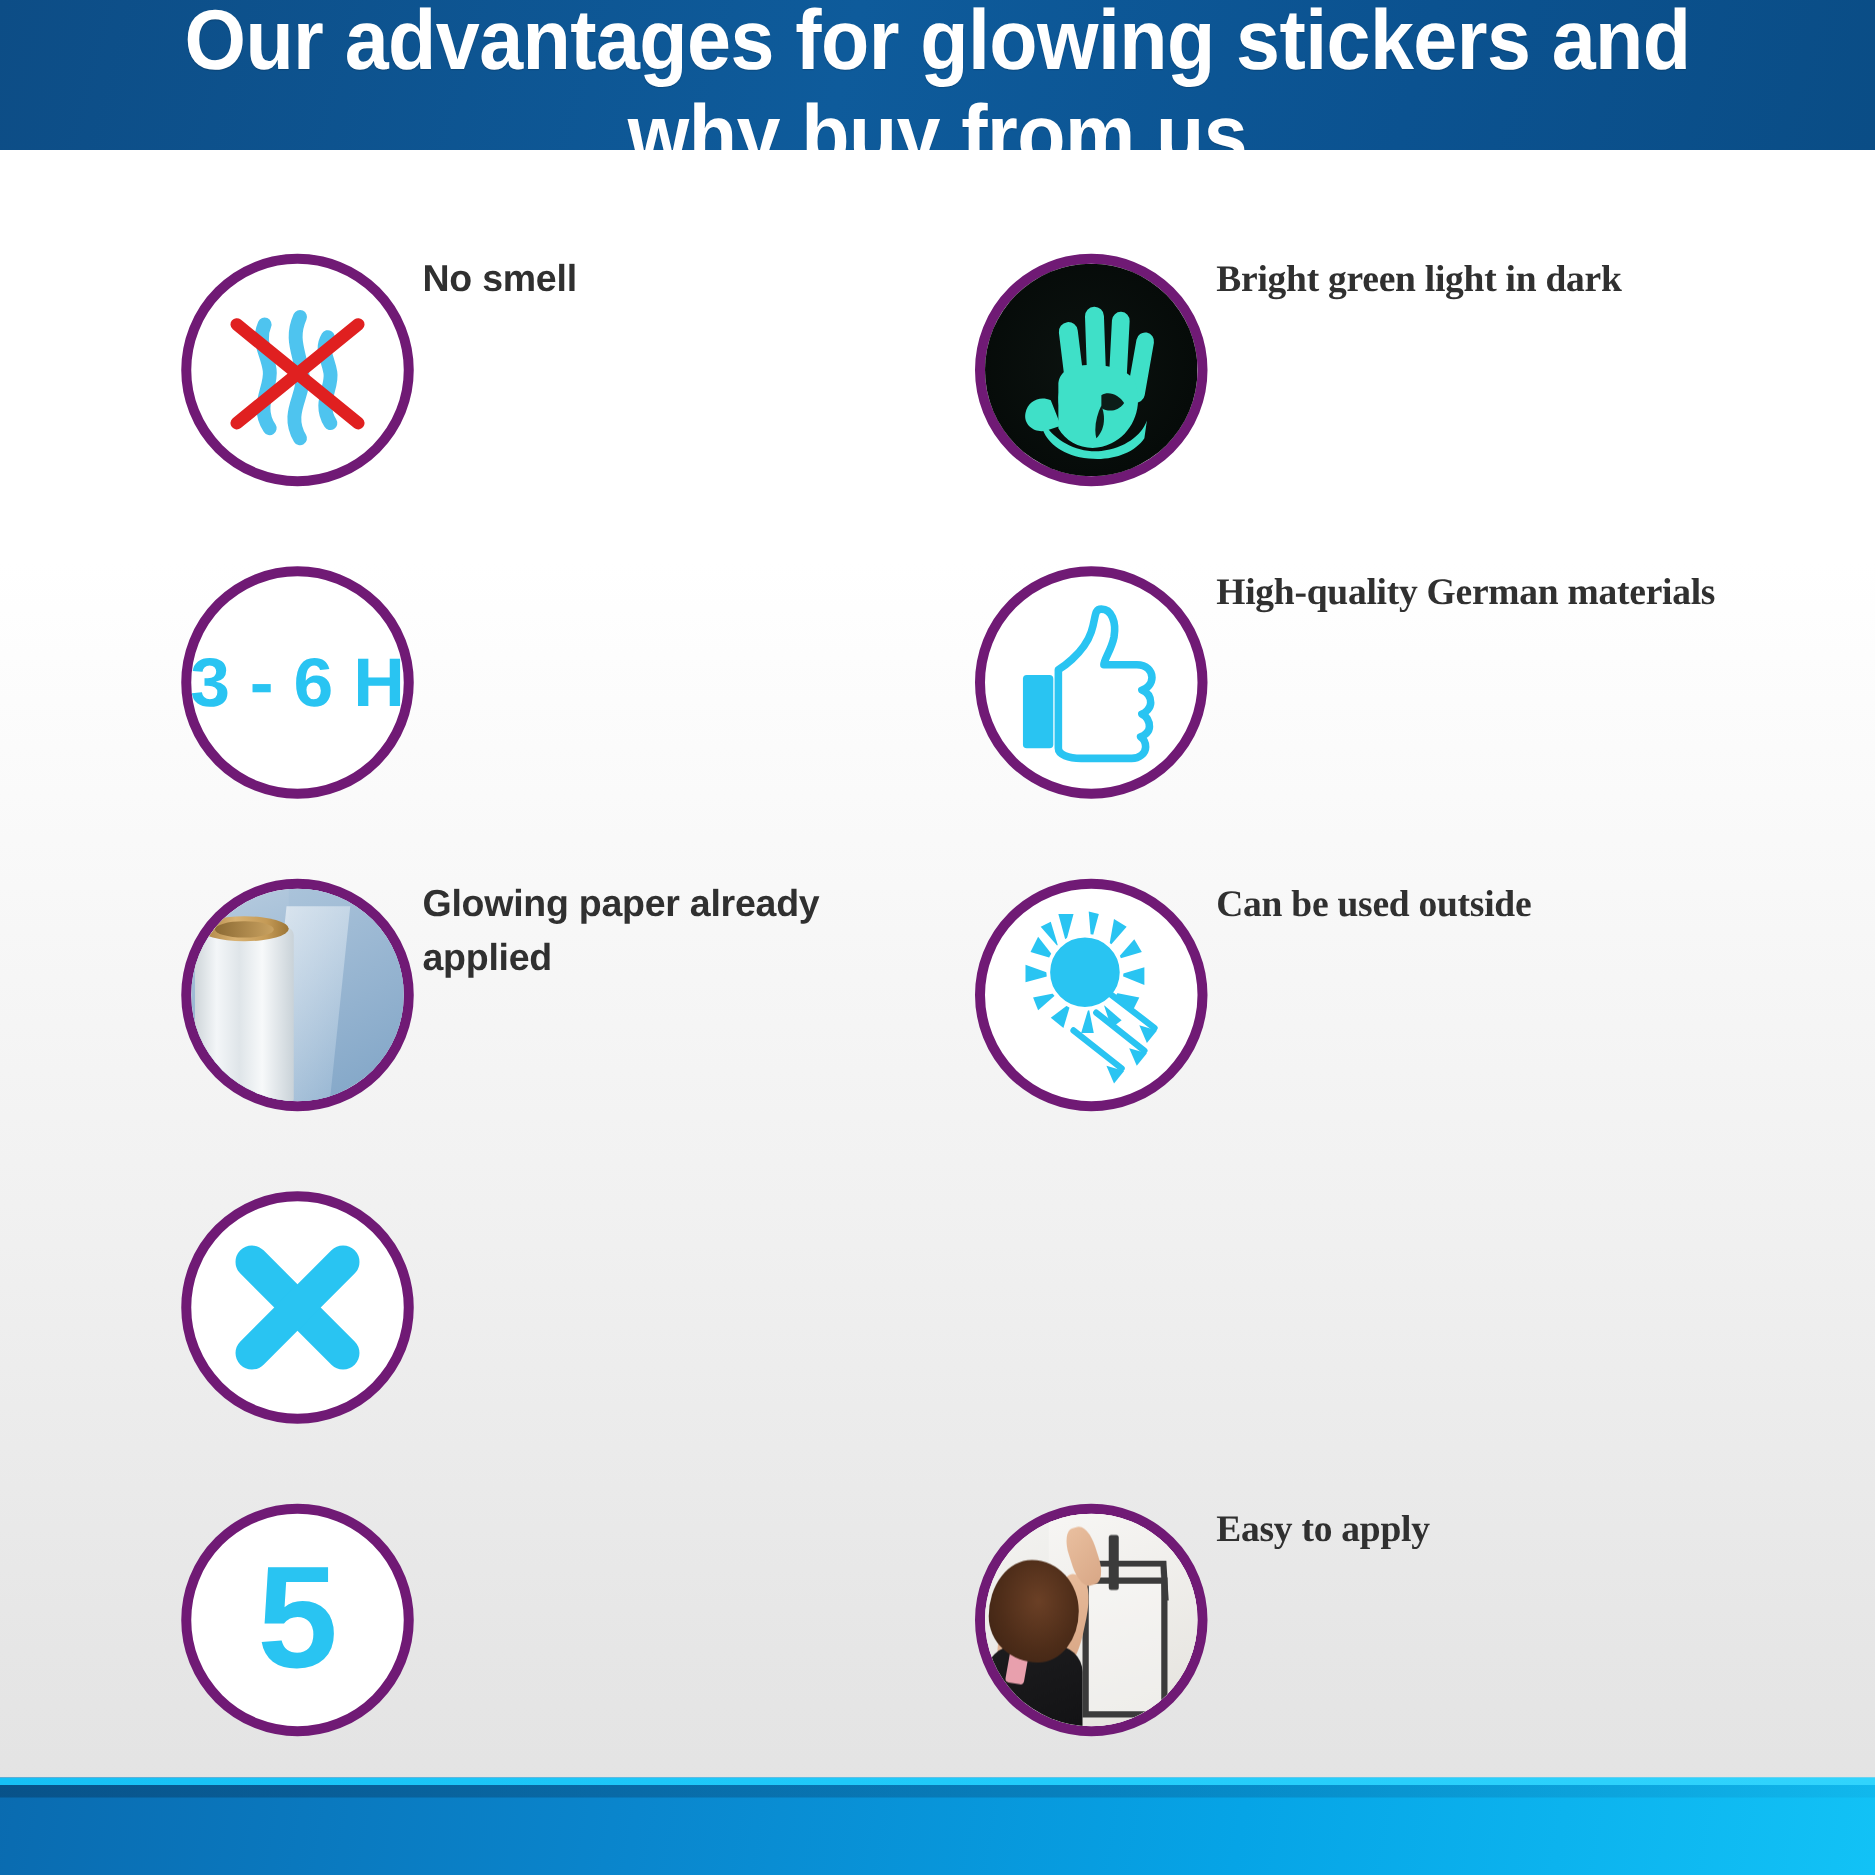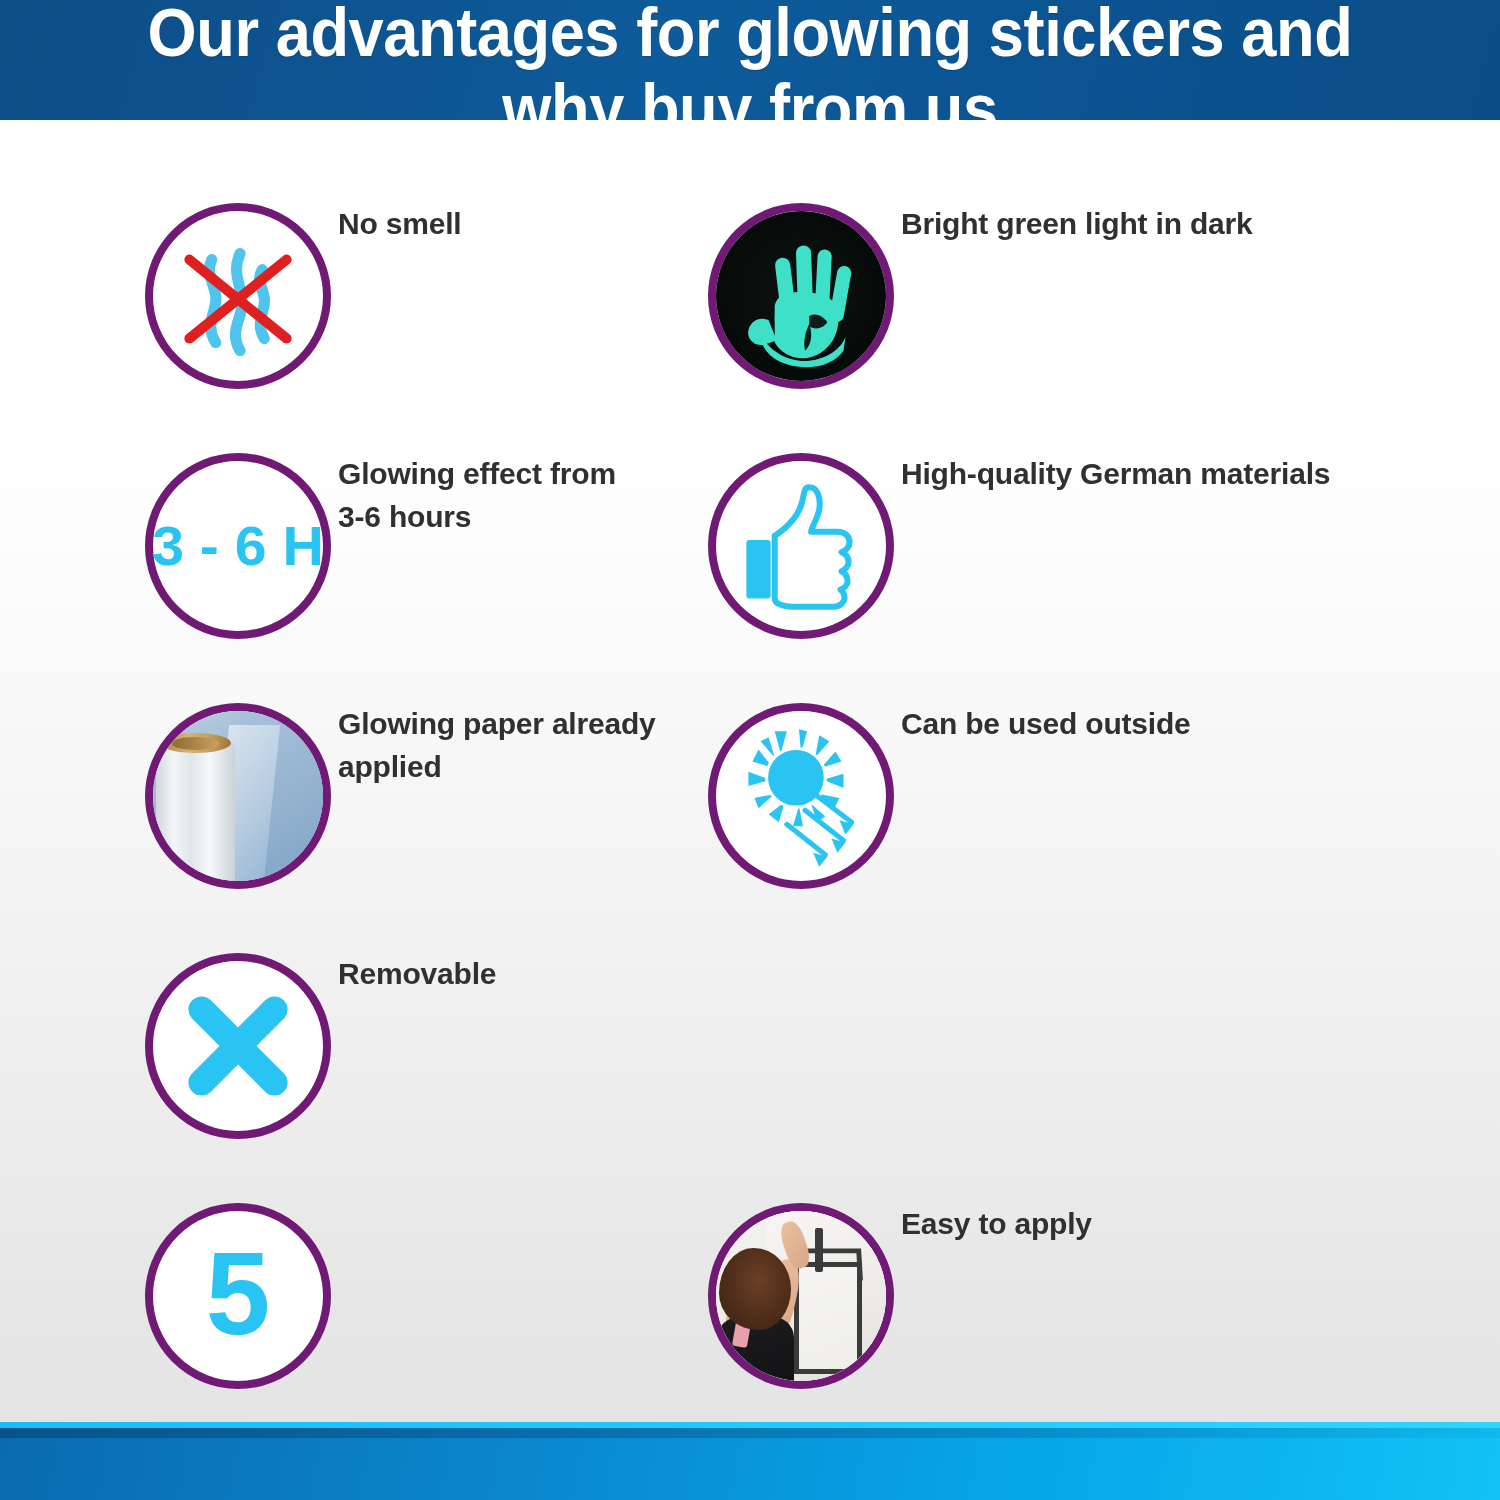--- a/index.html
+++ b/index.html
@@ -34,21 +34,21 @@
     text-shadow:0 1px 1px rgba(0,0,0,.18);
   }
 
   
   .grid{
     position:absolute;left:0;top:158px;width:1288px;height:1262px;
   }
   .row{position:absolute;left:0;width:1500px;height:250px;}
   .cell{position:absolute;top:0;height:250px;}
   .cell.left{left:145px;width:590px;}
-  .cell.right{left:708px;width:700px;}
+  .cell.right{left:780px;width:700px;font-family:Liberation Serif, serif;}
 
   .badge{
     position:absolute;left:0;top:45px;
     width:186px;height:186px;border-radius:50%;
     box-sizing:border-box;
     border:8px solid #701a75;
     background:#ffffff;
     overflow:hidden;
   }
   .badge-inner{position:absolute;inset:0;}
@@ -225,22 +225,20 @@
   </div>
 
   <div class="row" style="top:250px">
 
     <div class="cell left">
       <div class="badge">
         <div class="badge-inner">
           <div class="hours-text">3 - 6 H</div>
         </div>
       </div>
-      <div class="label">Glowing effect from
-3-6 hours</div>
     </div>
 
     <div class="cell right">
       <div class="badge">
         <div class="badge-inner">
           <svg viewBox="0 0 168 168" style="position:absolute;inset:0">
             <rect x="30" y="78" width="24" height="58" rx="3" fill="#29c4f2"></rect>
             <path d="M58 136 L58 74 C58 74,78 62,84 44 C88 32,86 26,92 26 C100 26,104 36,102 48 C100 58,94 66,94 70 L120 70 C128 70,132 75,132 80 C132 85,128 89,124 90 C129 92,131 96,131 100 C131 104,127 108,124 109 C128 111,130 115,130 119 C130 123,126 126,123 127 C126 129,127 132,127 135 C127 140,122 144,116 144 L76 144 C66 144,58 141,58 136 Z" fill="none" stroke="#29c4f2" stroke-width="6" stroke-linejoin="round"></path>
           </svg>
         </div>
@@ -310,21 +308,20 @@
       <div class="badge">
         <div class="badge-inner">
           <svg class="xmark-cyan" viewBox="0 0 168 168">
             <g stroke="#29c4f2" stroke-width="26" stroke-linecap="round">
               <line x1="48" y1="48" x2="120" y2="120"></line>
               <line x1="120" y1="48" x2="48" y2="120"></line>
             </g>
           </svg>
         </div>
       </div>
-      <div class="label">Removable</div>
     </div>
 
   </div>
 
   <div class="row" style="top:1000px">
 
     <div class="cell left">
       <div class="badge">
         <div class="badge-inner">
           <div class="num-text">5</div>

